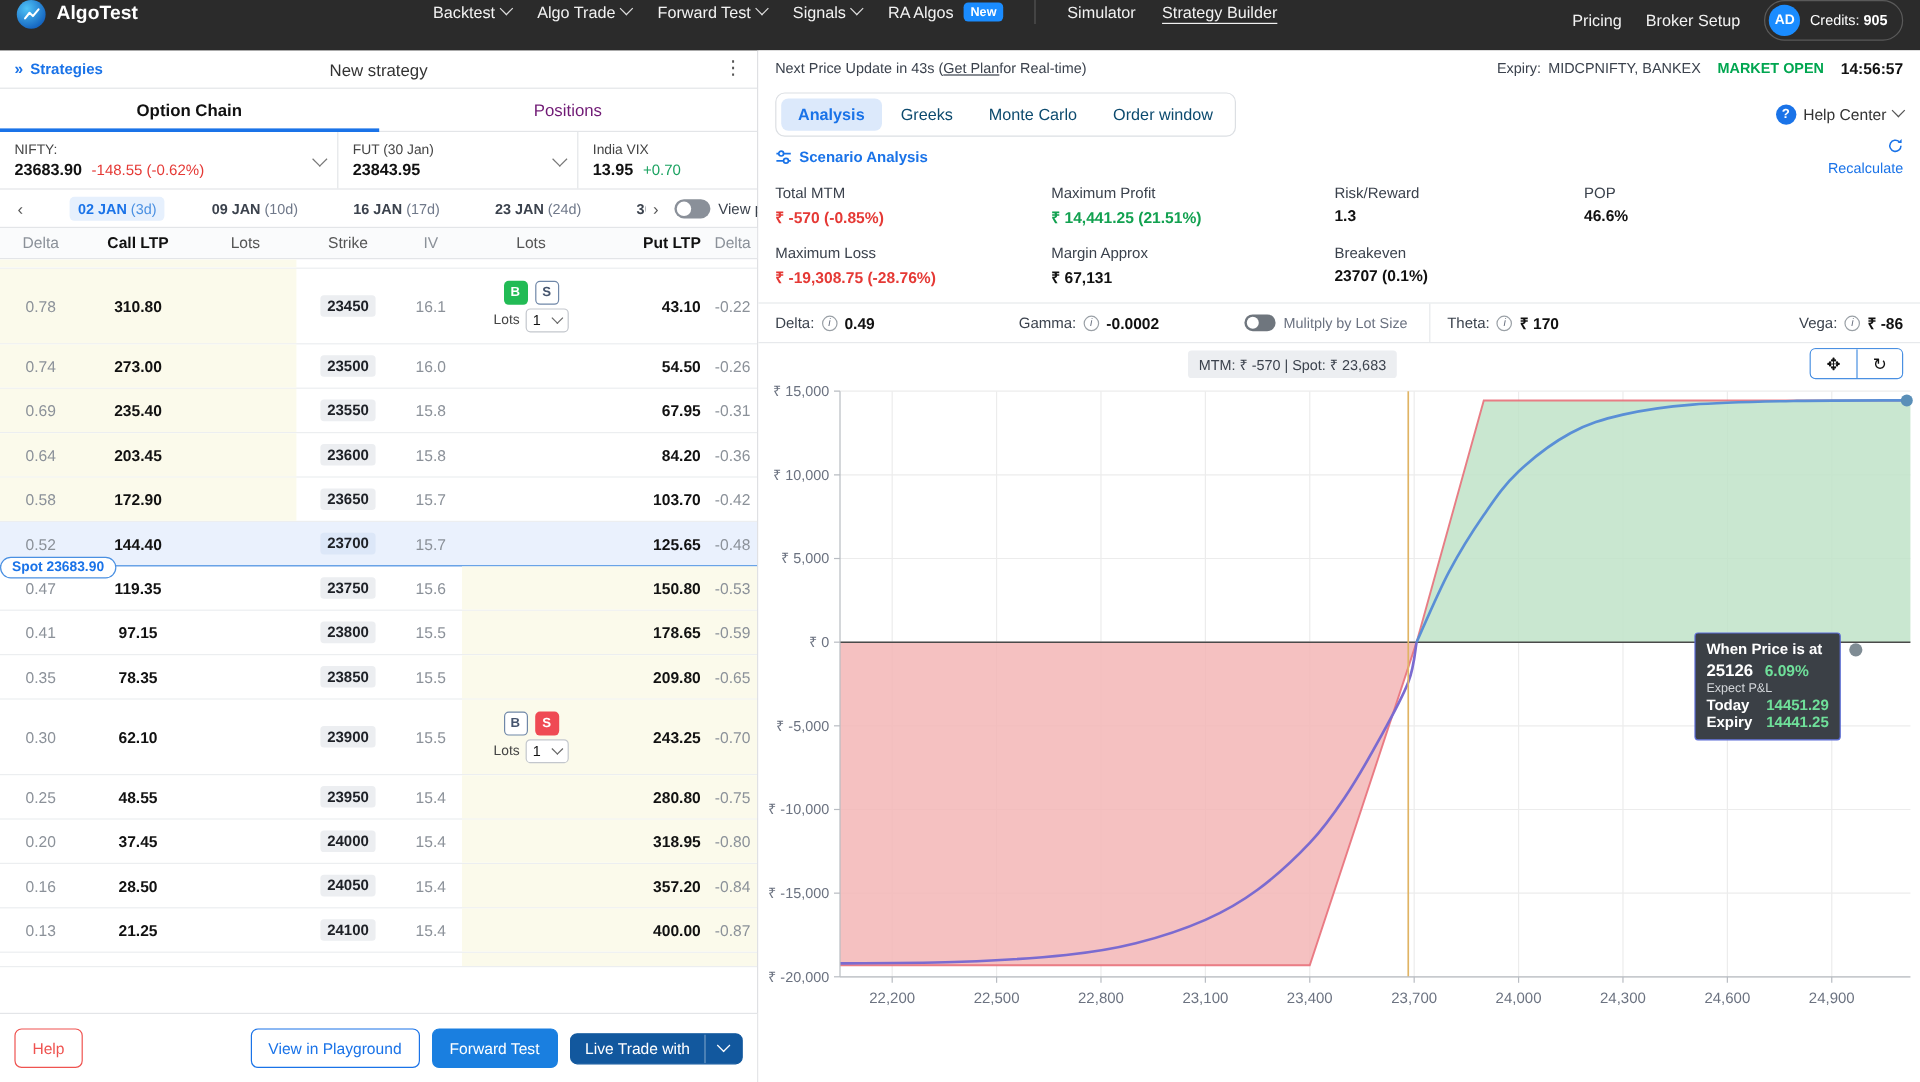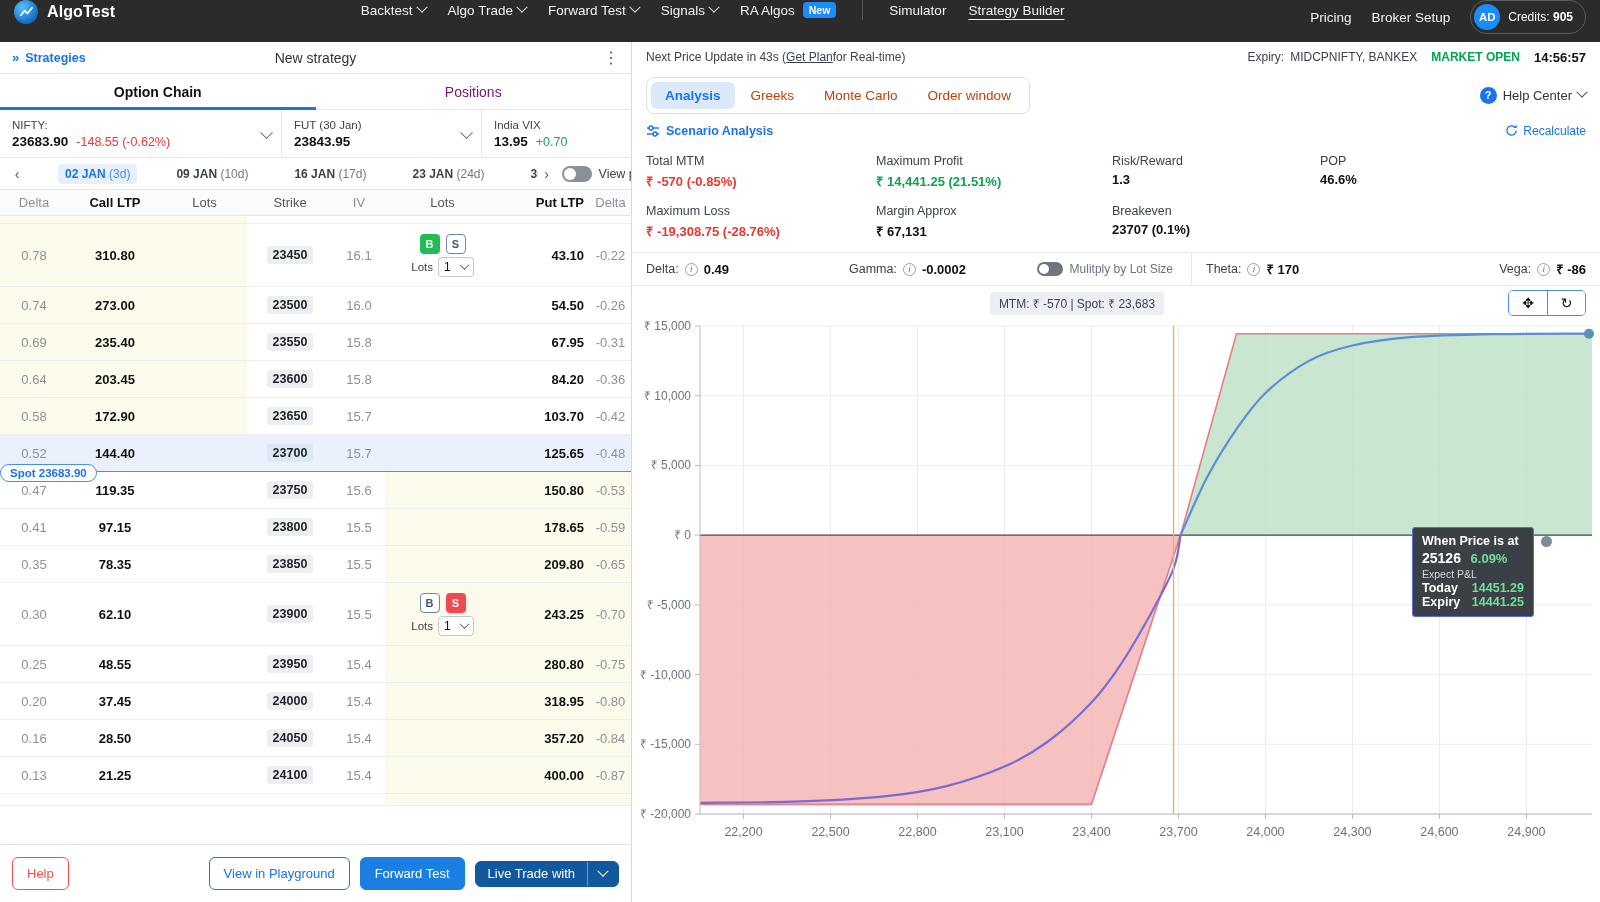--- a/index.html
+++ b/index.html
@@ -164,28 +164,28 @@
   .wcaret { width: 8px; height: 8px; border-right: 1.8px solid #fff; border-bottom: 1.8px solid #fff; transform: rotate(45deg) translate(-2px,-2px); }
 
   
   .rtop { height: 30px; flex: 0 0 30px; display: flex; align-items: center; padding: 0 14px; font-size: 12px; color: #3b424d; }
   .rtop .link { text-decoration: underline; color: #3b424d; }
   .rtop-right { margin-left: auto; display: flex; align-items: center; gap: 14px; }
   .mkt-open { color: #00a650; font-weight: bold; font-size: 12px; }
   .clock { font-weight: bold; color: #111; font-size: 13px; }
   .rtabs-bar { height: 46px; flex: 0 0 46px; display: flex; align-items: center; padding: 0 14px; }
   .rtabs { display: flex; border: 1px solid #dcdfe3; border-radius: 8px; padding: 4px; gap: 2px; }
-  .rtab { font-size: 13.5px; color: #c2410c; padding: 6px 14px; border-radius: 6px; }
+  .rtab { font-size: 13.5px; color: #0c4a6e; padding: 6px 14px; border-radius: 6px; }
   .rtab.active { background: #dce9fb; color: #1a73e8; font-weight: bold; }
   .help-center { margin-left: auto; display: flex; align-items: center; gap: 6px; font-size: 13px; color: #333; }
   .help-q { width: 17px; height: 17px; border-radius: 50%; background: #1a73e8; color: #fff; font-size: 11px; font-weight: bold; display: flex; align-items: center; justify-content: center; }
 
   .scen-row { height: 26px; flex: 0 0 26px; display: flex; align-items: center; padding: 0 14px; }
   .scen-link { display: flex; align-items: center; gap: 6px; color: #1a73e8; font-size: 12.5px; font-weight: bold; }
-  .recalc { margin-left: auto; display: flex; align-items: flex-start; gap: 5px; color: #1a73e8; font-size: 12px; }
+  .recalc { margin-left: auto; display: flex; align-items: flex-end; gap: 5px; color: #1a73e8; font-size: 12px; flex-direction: column; }
 
   .metrics { flex: 0 0 auto; padding: 4px 14px 8px 14px; }
   .mgrid { display: grid; grid-template-columns: 230px 236px 208px 1fr; row-gap: 4px; }
   .m-label { font-size: 12.5px; color: #3b424d; padding-top: 6px; }
   .m-value { font-size: 13px; font-weight: bold; color: #111; padding-bottom: 4px; }
   .m-value.red { color: #e53935; }
   .m-value.green { color: #12a150; }
 
   .greeks { height: 34px; flex: 0 0 34px; display: flex; align-items: center; border-top: 1px solid #e7e9ec; border-bottom: 1px solid #e7e9ec; font-size: 12.5px; color: #3b424d; }
   .g-item { display: flex; align-items: center; gap: 6px; }

